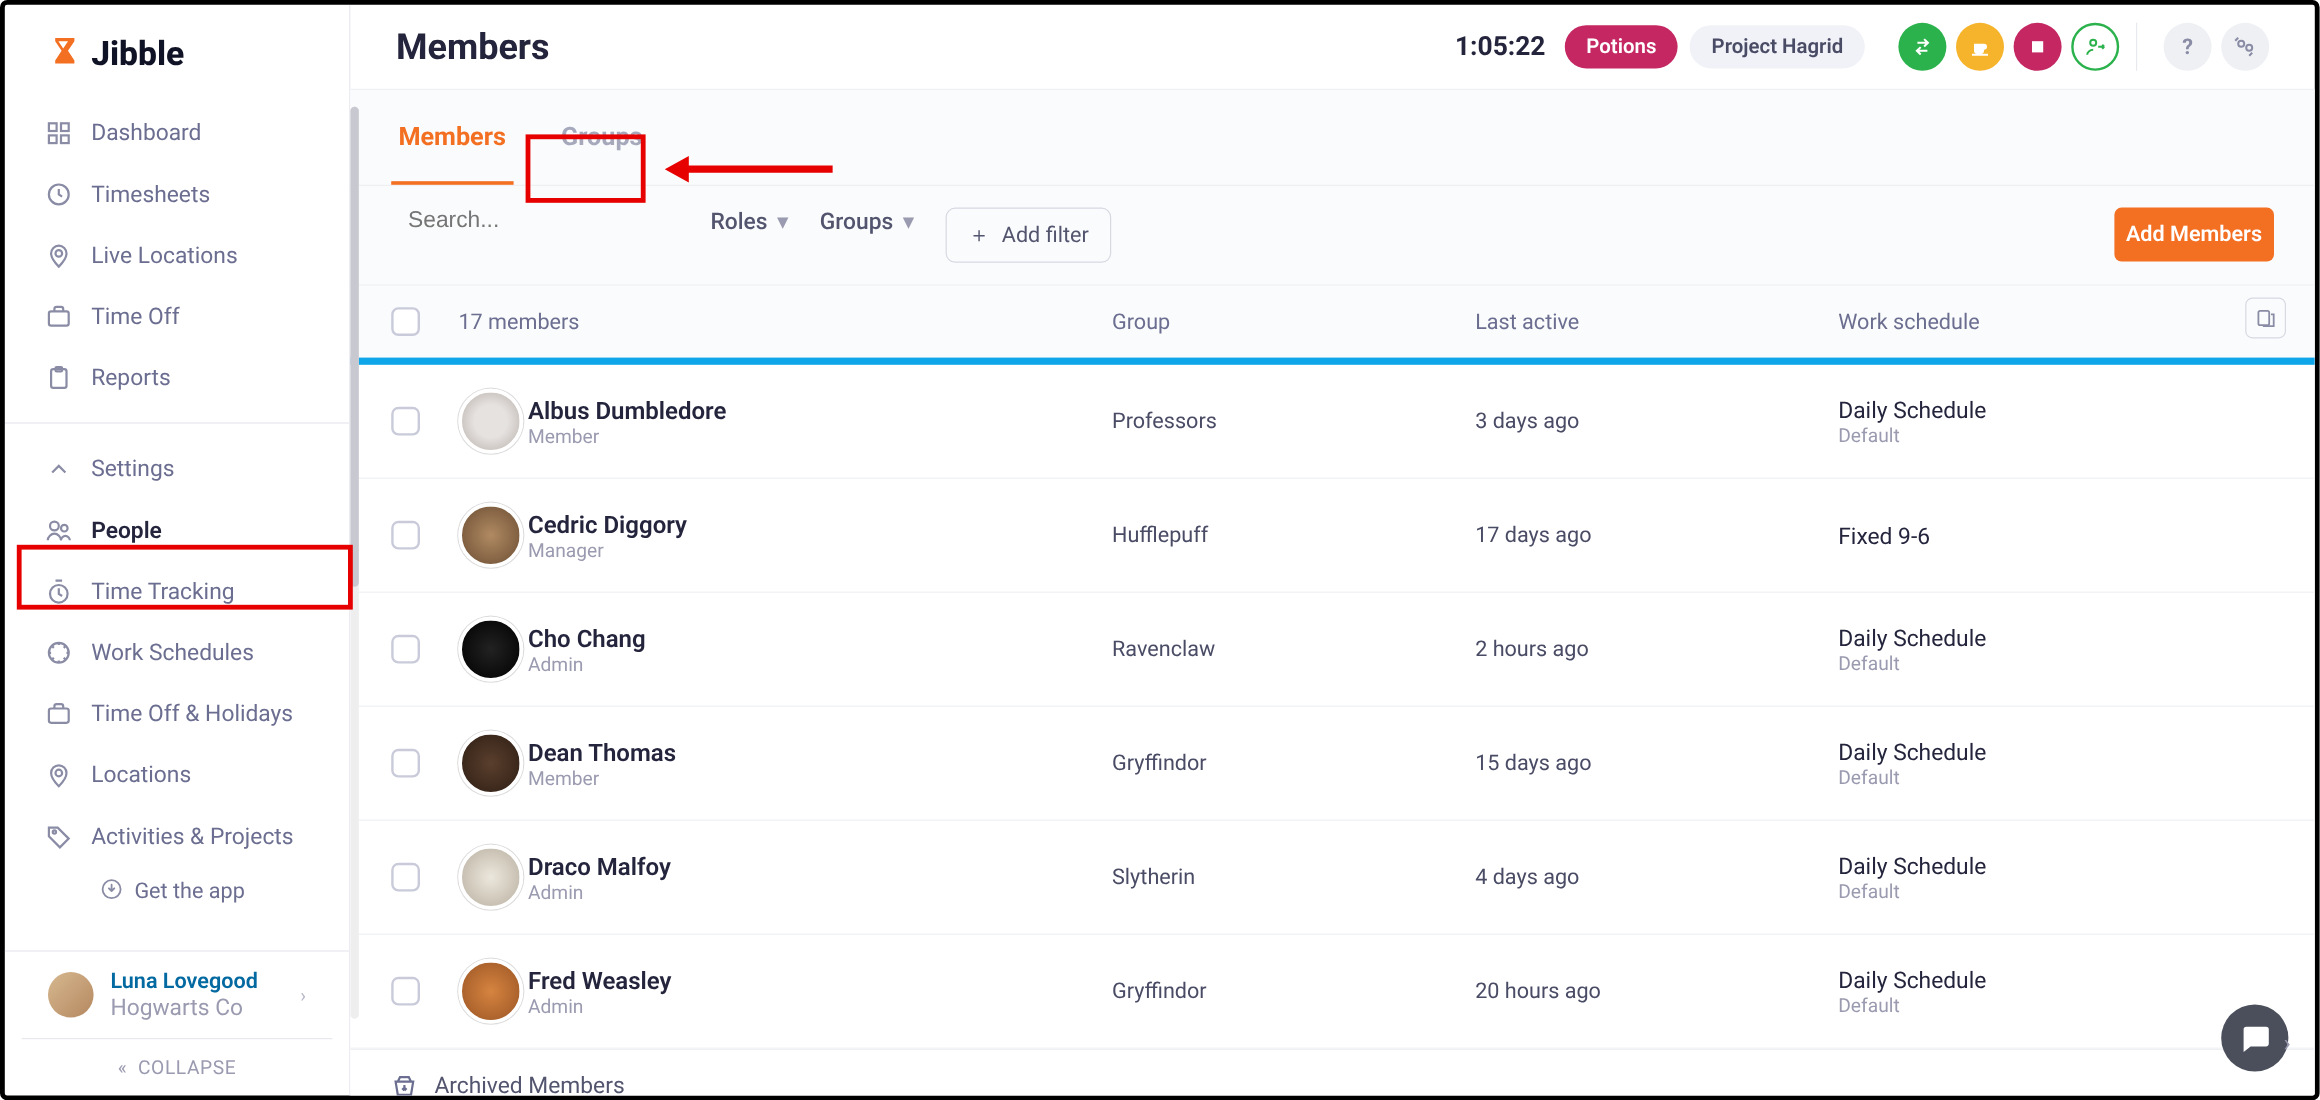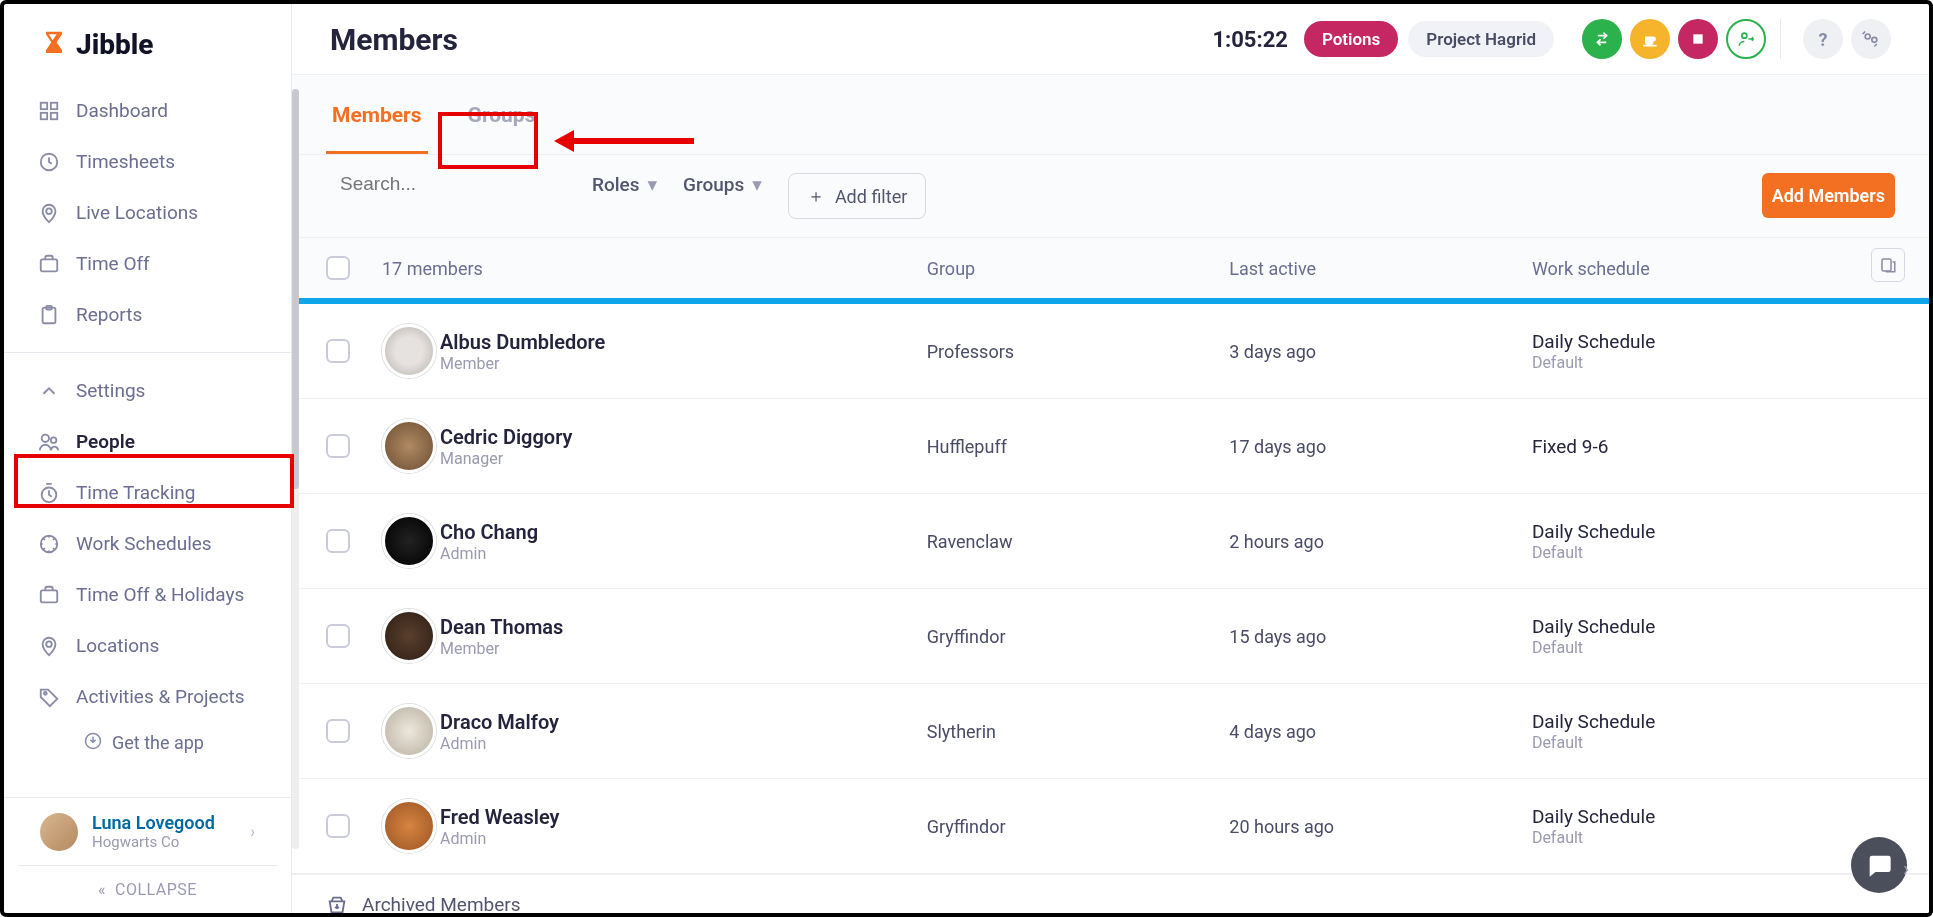--- a/index.html
+++ b/index.html
@@ -81,21 +81,21 @@
     align-items: center;
     gap: 14px;
     cursor: pointer;
   }
   .avatar-circle {
     width: 38px; height: 38px; border-radius: 50%;
     background: linear-gradient(135deg,#d6b890,#b58860);
     flex-shrink: 0;
   }
   .user-name { font-size: 18px; font-weight: 600; color:#0369a1;}
-  .user-org { font-size: 15px; color: #9a9ab0; }
+  .user-org { font-size: 19px; color: #9a9ab0; }
   .collapse {
     text-align: center;
     font-size: 16px;
     color: #9a9ab0;
     padding: 14px 0;
     border-top: 1px solid #e8e8ef;
     cursor: pointer;
     letter-spacing: .5px;
   }
 

